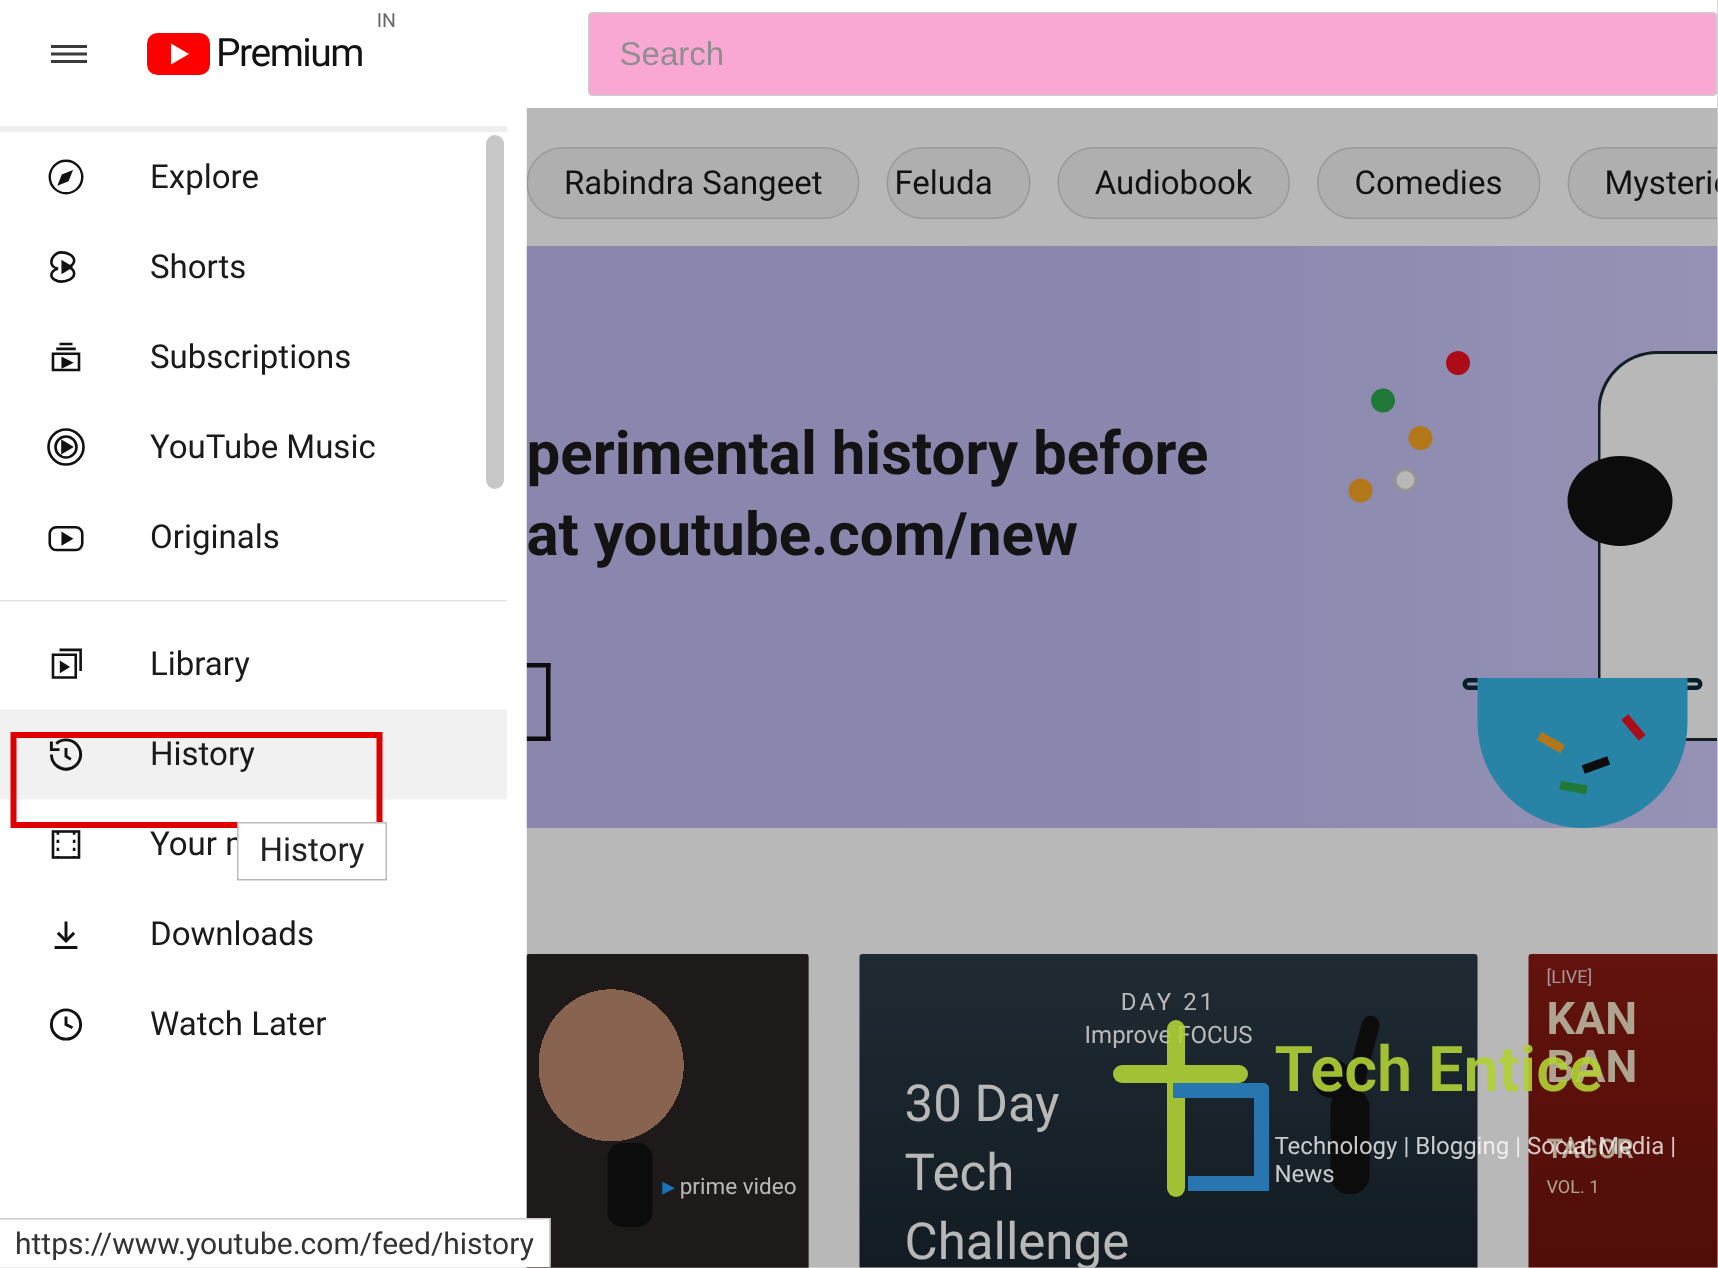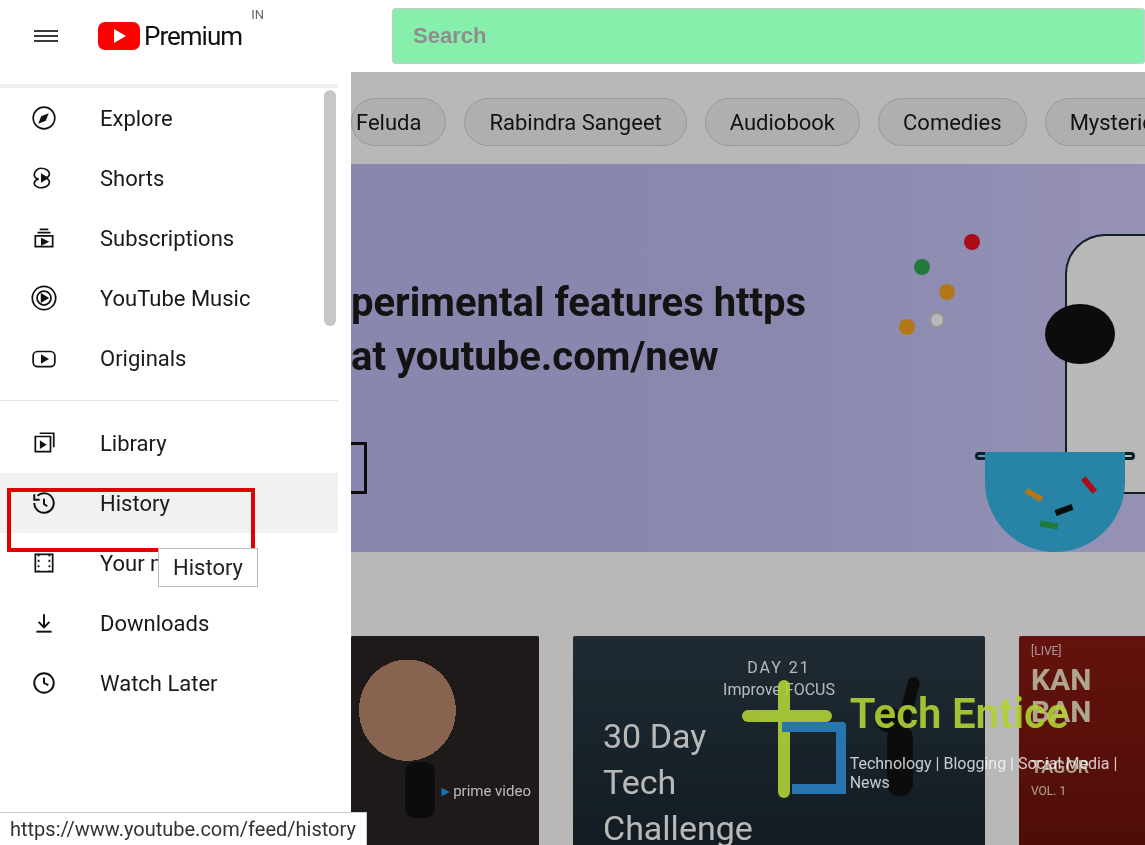--- a/index.html
+++ b/index.html
@@ -48,21 +48,21 @@
     font-size: 13px; color: #666;
   }
   .search-wrap {
     margin-left: 150px;
     flex: 1;
   }
   .search {
     width: 100%; height: 56px;
     border: 1px solid #ccc; border-radius: 3px;
     font-size: 22px; padding: 0 20px;
-    color: #333; background: #86efac; font-weight: bold;
+    color: #333; background: #f9a8d4;
   }
   .search::placeholder { color: #8e8e8e; }
 
   
   .chips {
     position: absolute;
     top: 98px; left: 351px; right: 0;
     height: 48px;
     display: flex; gap: 18px; align-items: center;
   }
@@ -214,40 +214,40 @@
     <div class="play"></div>
     <span class="txt">Premium</span>
     <span class="country">IN</span>
   </div>
   <div class="search-wrap">
     <input class="search" placeholder="Search" style="">
   </div>
 </div>
 
 <div class="chips">
+  <div class="chip">
+      <span>Rabindra Sangeet</span>
+    </div>
   <div class="chip first">
       <span>Feluda</span>
     </div>
   <div class="chip">
-      <span>Rabindra Sangeet</span>
-    </div>
-  <div class="chip">
       <span>Audiobook</span>
     </div>
   <div class="chip">
       <span>Comedies</span>
     </div>
   <div class="chip">
       <span>Mysteries</span>
     </div>
 </div>
 
 <div class="hero">
   <div class="title">
-    <span>perimental features https</span><br>
+    <span>perimental history before</span><br>
     <span>at youtube.com/new</span>
   </div>
   <div class="btn"></div>
   <div class="illus">
     <div class="coat"></div>
     <div class="glove"></div>
     <div class="dot d1"></div>
       <div class="dot d2"></div>
       <div class="dot d3"></div>
       <div class="dot d4"></div>

